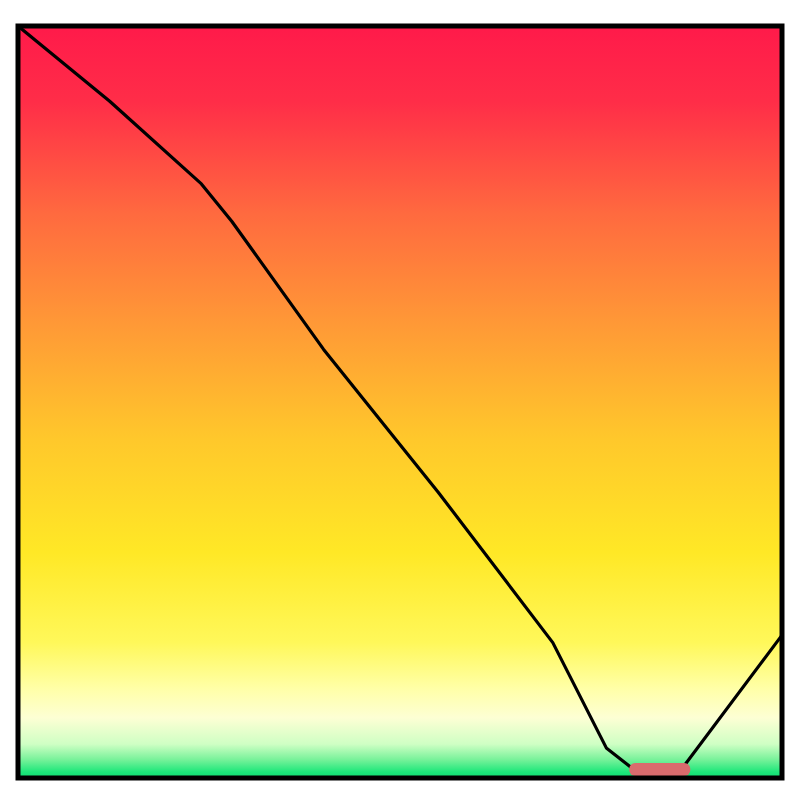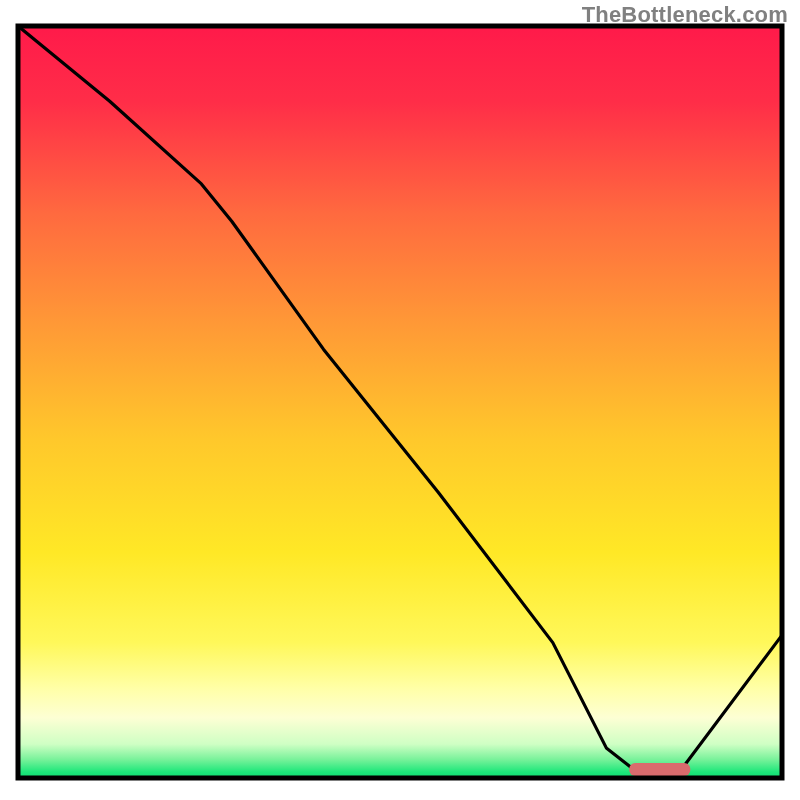--- a/index.html
+++ b/index.html
@@ -26,21 +26,20 @@
     letter-spacing: 0.2px;
   }
   svg {
     display: block;
   }
 </style>
 </head>
 <body>
 <div class="container">
 
-  <div class="watermark">TheBottleneck.com</div>
 
   <svg id="chart-svg" width="800" height="800" viewBox="0 0 800 800">
     <defs>
       <linearGradient id="bg-grad" x1="0" y1="0" x2="0" y2="1">
 
       <stop offset="0.00%" stop-color="#ff1a4a"></stop>
           <stop offset="10.00%" stop-color="#ff2d48"></stop>
           <stop offset="25.00%" stop-color="#ff6a3f"></stop>
           <stop offset="40.00%" stop-color="#ff9a36"></stop>
           <stop offset="55.00%" stop-color="#ffc82b"></stop>

